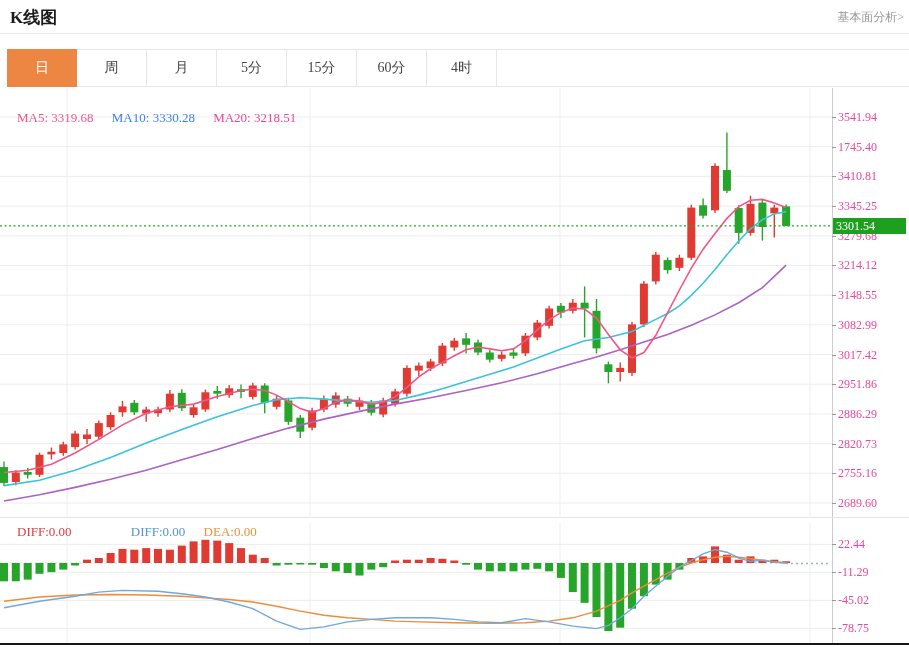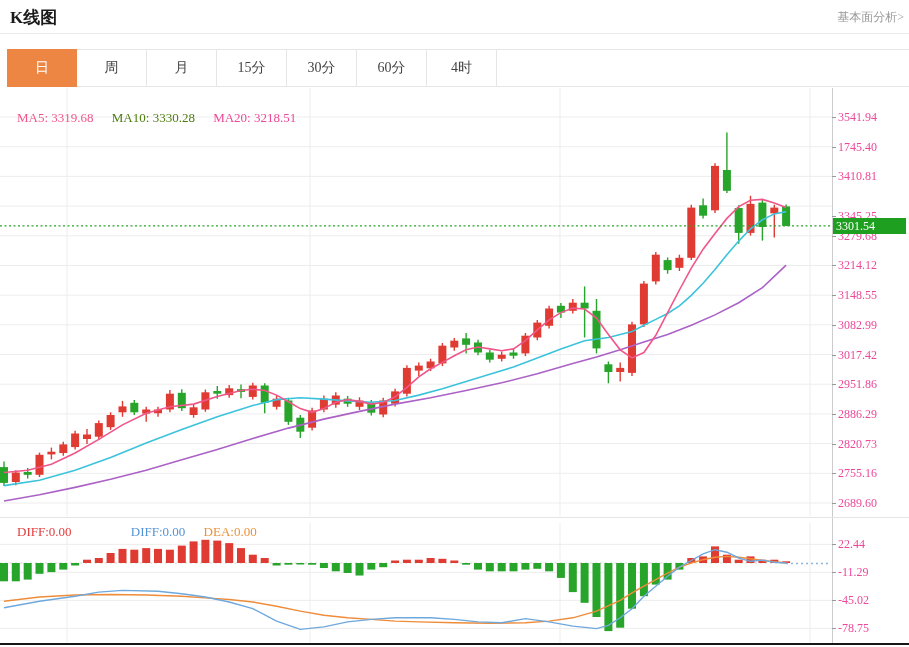--- a/index.html
+++ b/index.html
@@ -19,39 +19,39 @@
   #macd-svg{top:523px;}
   .yaxis-border{position:absolute;left:832px;top:88px;height:556px;width:0;border-left:1px solid #ccc;}
   .ylab{position:absolute;left:838px;width:66px;height:16px;line-height:16px;font-size:12px;color:#ec4899;}
   .ylab::before{content:"";position:absolute;left:-6px;top:8px;width:4px;height:1px;background:#999;}
   .price-badge{position:absolute;left:833px;top:218px;width:73px;height:16px;line-height:16px;
                background:#1f9f1f;color:#fff;font-size:12px;padding-left:3px;box-sizing:border-box;z-index:5;}
   .txt-row{position:absolute;left:17px;font-size:13px;white-space:nowrap;z-index:4;}
   .txt-row .pair{margin-right:15px;}
   .lab-dark{color:#2e2e2e;}
   .val-green{color:#1ba31b;}
-  .ma5c{color:#f0568a;} .ma10c{color:#4d7c0f;} .ma20c{color:#ec4899;}
+  .ma5c{color:#f0568a;} .ma10c{color:#3b82f6;} .ma20c{color:#ec4899;}
   .macdc{color:#e23b3b;} .diffc{color:#5493d6;padding-left:41px;} .deac{color:#ec9138;}
   .panel-sep{position:absolute;left:0;top:517px;width:909px;height:1px;background:#e4e4e4;}
   .bottom-line{position:absolute;left:0;top:643px;width:909px;height:2px;background:#161616;}
 </style>
 </head>
 <body>
 
 <div class="widget">
   <div class="page-title">K线图</div>
   <a class="fa-link">基本面分析&gt;</a>
   <div class="title-divider"></div>
 
   <div class="tabs" id="tabs">
       <div class="tab active">日</div>
       <div class="tab">周</div>
       <div class="tab">月</div>
+      <div class="tab">5分</div>
       <div class="tab">15分</div>
-      <div class="tab">30分</div>
       <div class="tab">60分</div>
       <div class="tab">4时</div>
       <div class="tab-filler"></div>
     </div>
 
   <svg id="main-svg" class="plot" width="832" height="428">
       <line x1="0" x2="832" y1="29.0" y2="29.0" stroke="#ededed" stroke-width="1"></line>
       <line x1="0" x2="832" y1="58.7" y2="58.7" stroke="#ededed" stroke-width="1"></line>
       <line x1="0" x2="832" y1="88.4" y2="88.4" stroke="#ededed" stroke-width="1"></line>
       <line x1="0" x2="832" y1="118.1" y2="118.1" stroke="#ededed" stroke-width="1"></line>
@@ -213,21 +213,21 @@
     <span class="pair ma5c"><span>MA5:</span> <span>3319.68</span></span>
     <span class="pair ma10c"><span>MA10:</span> <span>3330.28</span></span>
     <span class="pair ma20c"><span>MA20:</span> <span>3218.51</span></span>
   </div>
 
   <div class="yaxis-border"></div>
   <div id="main-ylabels">
       <div class="ylab" style="top:109px;z-index:3">3541.94</div>
       <div class="ylab" style="top:139px;z-index:3">1745.40</div>
       <div class="ylab" style="top:168px;z-index:3">3410.81</div>
-      <div class="ylab" style="top:208px;z-index:3">3345.25</div>
+      <div class="ylab" style="top:198px;z-index:3">3345.25</div>
       <div class="ylab" style="top:228px;z-index:1">3279.68</div>
       <div class="ylab" style="top:257px;z-index:3">3214.12</div>
       <div class="ylab" style="top:287px;z-index:3">3148.55</div>
       <div class="ylab" style="top:317px;z-index:3">3082.99</div>
       <div class="ylab" style="top:347px;z-index:3">3017.42</div>
       <div class="ylab" style="top:376px;z-index:3">2951.86</div>
       <div class="ylab" style="top:406px;z-index:3">2886.29</div>
       <div class="ylab" style="top:436px;z-index:3">2820.73</div>
       <div class="ylab" style="top:465px;z-index:3">2755.16</div>
       <div class="ylab" style="top:495px;z-index:3">2689.60</div>

